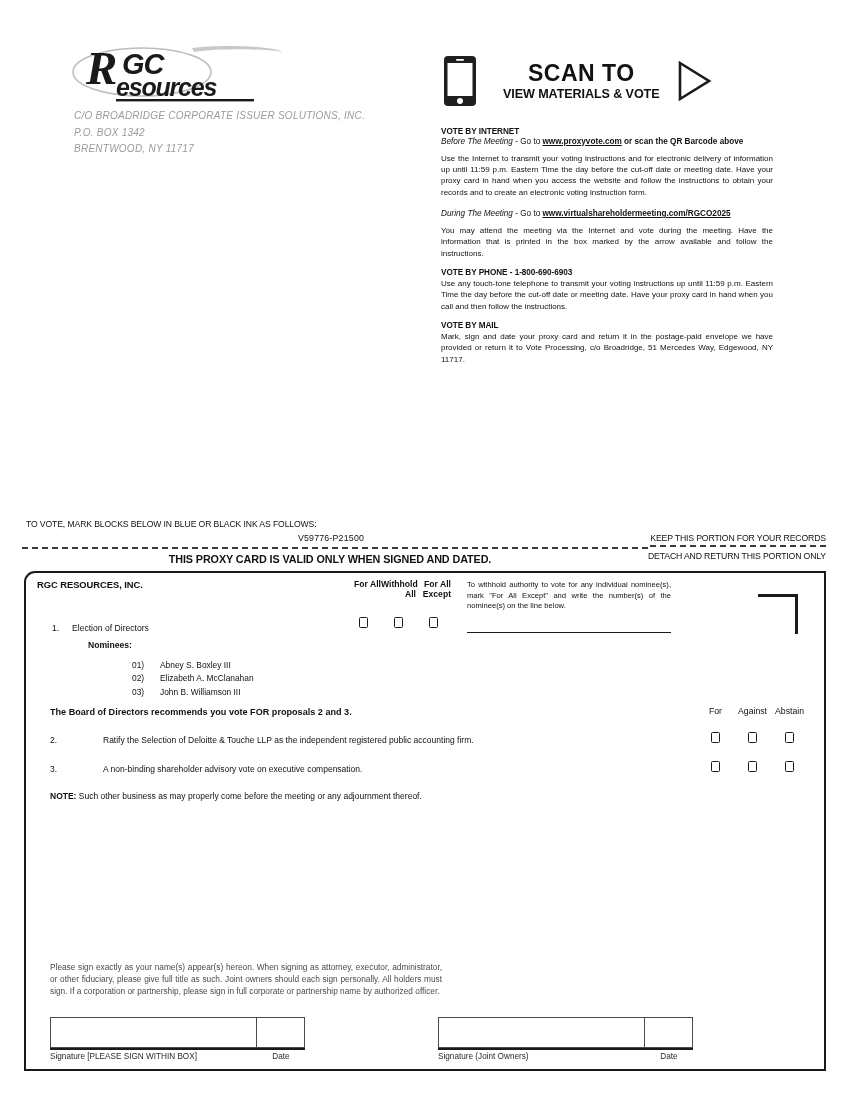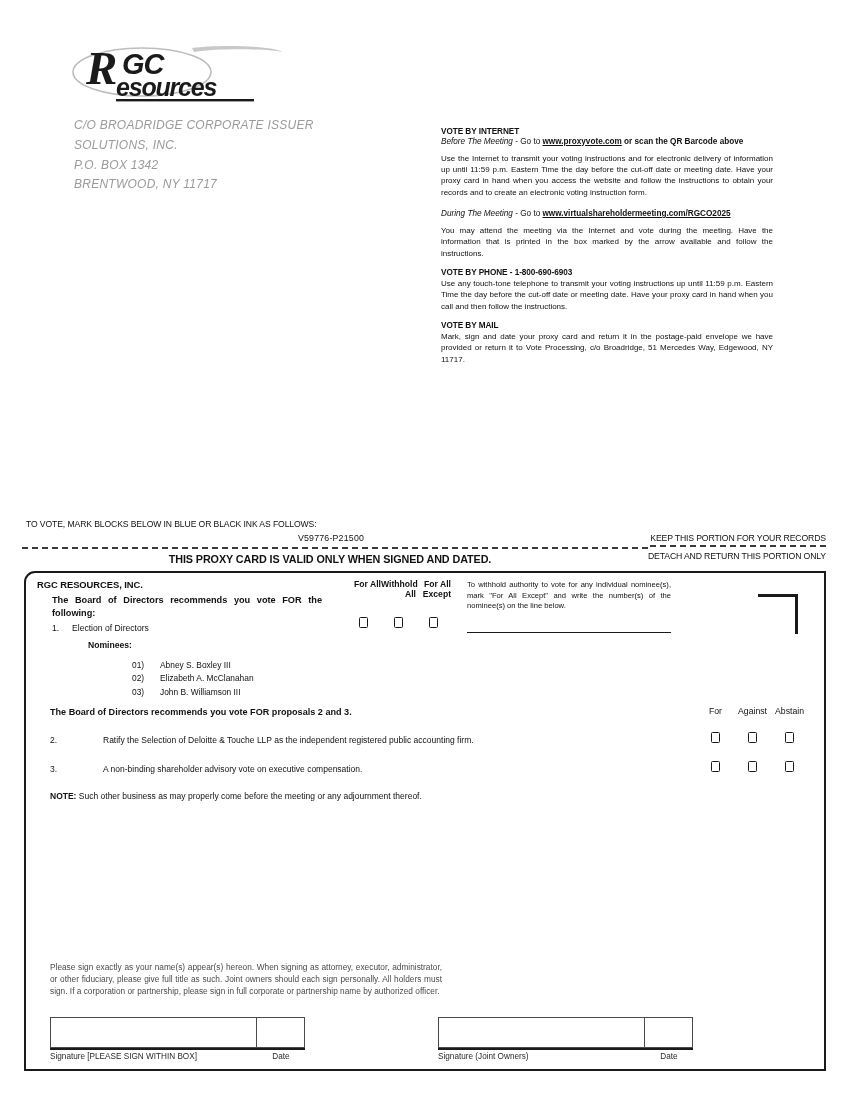--- a/index.html
+++ b/index.html
@@ -12,22 +12,22 @@
     overflow: hidden;
   }
 
   
   .top-section { position: relative; height: 510px; }
 
   
   .logo-block { position: absolute; left: 70px; top: 42px; width: 300px; }
   .logo-art { width: 215px; height: 62px; }
   .addr-block {
-    margin-top: 8px; margin-left: 4px;
-    font-size: 12px; line-height: 1.65;
+    margin-left: 4px;
+    font-size: 10px; line-height: 1.65;
     font-style: italic; color: #9a9a9a;
     letter-spacing: 0.25px;
   }
 
   
   .scan-block { position: absolute; left: 443px; top: 55px; display: flex; align-items: center; }
   .phone-icon { width: 34px; height: 52px; flex: none; }
   .scan-text { margin-left: 26px; text-align: center; }
   .scan-to {
     font-size: 23px; font-weight: bold; letter-spacing: 0.5px;
@@ -214,20 +214,35 @@
       <text x="46" y="54" font-family="'Liberation Sans',sans-serif" font-size="25" font-weight="bold" font-style="italic" fill="#1a1a1a" letter-spacing="-1.2">esources</text>
       <rect x="46" y="57" width="138" height="2.4" fill="#1a1a1a"></rect>
     </svg>
     <div class="addr-block">
       <div>C/O BROADRIDGE CORPORATE ISSUER SOLUTIONS, INC.</div>
       <div>P.O. BOX 1342</div>
       <div>BRENTWOOD, NY 11717</div>
     </div>
   </div>
 
+  <div class="scan-block">
+    <svg class="phone-icon" viewBox="0 0 34 52">
+      <rect x="1" y="1" width="32" height="50" rx="4" fill="#1f1f1f"></rect>
+      <rect x="4.5" y="8" width="25" height="33" fill="#ffffff"></rect>
+      <rect x="13" y="4" width="8" height="1.8" rx="0.9" fill="#ffffff"></rect>
+      <circle cx="17" cy="46" r="3" fill="#ffffff"></circle>
+    </svg>
+    <div class="scan-text">
+      <div class="scan-to">SCAN TO</div>
+      <div class="scan-sub">VIEW MATERIALS &amp; VOTE</div>
+    </div>
+    <svg class="arrow-icon" viewBox="0 0 36 42">
+      <path d="M4 3 L33 21 L4 39 Z" fill="none" stroke="#1a1a1a" stroke-width="2.6"></path>
+    </svg>
+  </div>
 
   <div class="instr">
 
     <div>
       <div class="instr-head">VOTE BY INTERNET</div>
       <div class="instr-sub"><span class="it">Before The Meeting</span><span> - Go to </span><span class="bu">www.proxyvote.com</span><span class="bb"> or scan the QR Barcode above</span></div>
       <div class="instr-body">Use the Internet to transmit your voting instructions and for electronic delivery of information up until 11:59 p.m. Eastern Time the day before the cut-off date or meeting date. Have your proxy card in hand when you access the website and follow the instructions to obtain your records and to create an electronic voting instruction form.</div>
       <div class="instr-sub instr-gap"><span class="it">During The Meeting</span><span> - Go to </span><span class="bu">www.virtualshareholdermeeting.com/RGCO2025</span></div>
       <div class="instr-body">You may attend the meeting via the Internet and vote during the meeting. Have the information that is printed in the box marked by the arrow available and follow the instructions.</div>
     </div>
@@ -250,21 +265,20 @@
 <div class="dash-line"></div>
 <div class="keep-txt">KEEP THIS PORTION FOR YOUR RECORDS</div>
 <div class="detach-txt">DETACH AND RETURN THIS PORTION ONLY</div>
 <div class="valid-txt">THIS PROXY CARD IS VALID ONLY WHEN SIGNED AND DATED.</div>
 
 <div class="card">
 
   <div class="corner-mark"></div>
 
   <div class="company-name">RGC RESOURCES, INC.</div>
-  <div class="rec-1">The Board of Directors recommends you vote FOR the following:</div>
 
   <div class="col-heads">
     <span>For All</span>
     <span>Withhold All</span>
     <span>For All Except</span>
   </div>
 
   <div class="prop1-row">
     <span class="num">1.</span>
     <span class="txt">Election of Directors</span>

